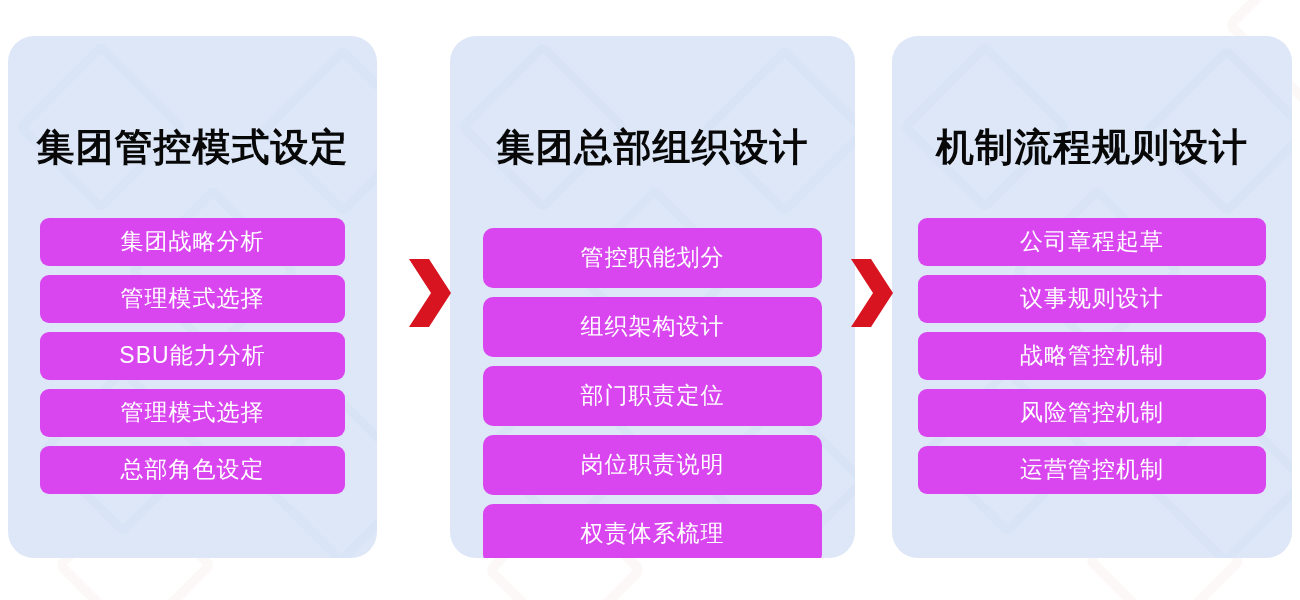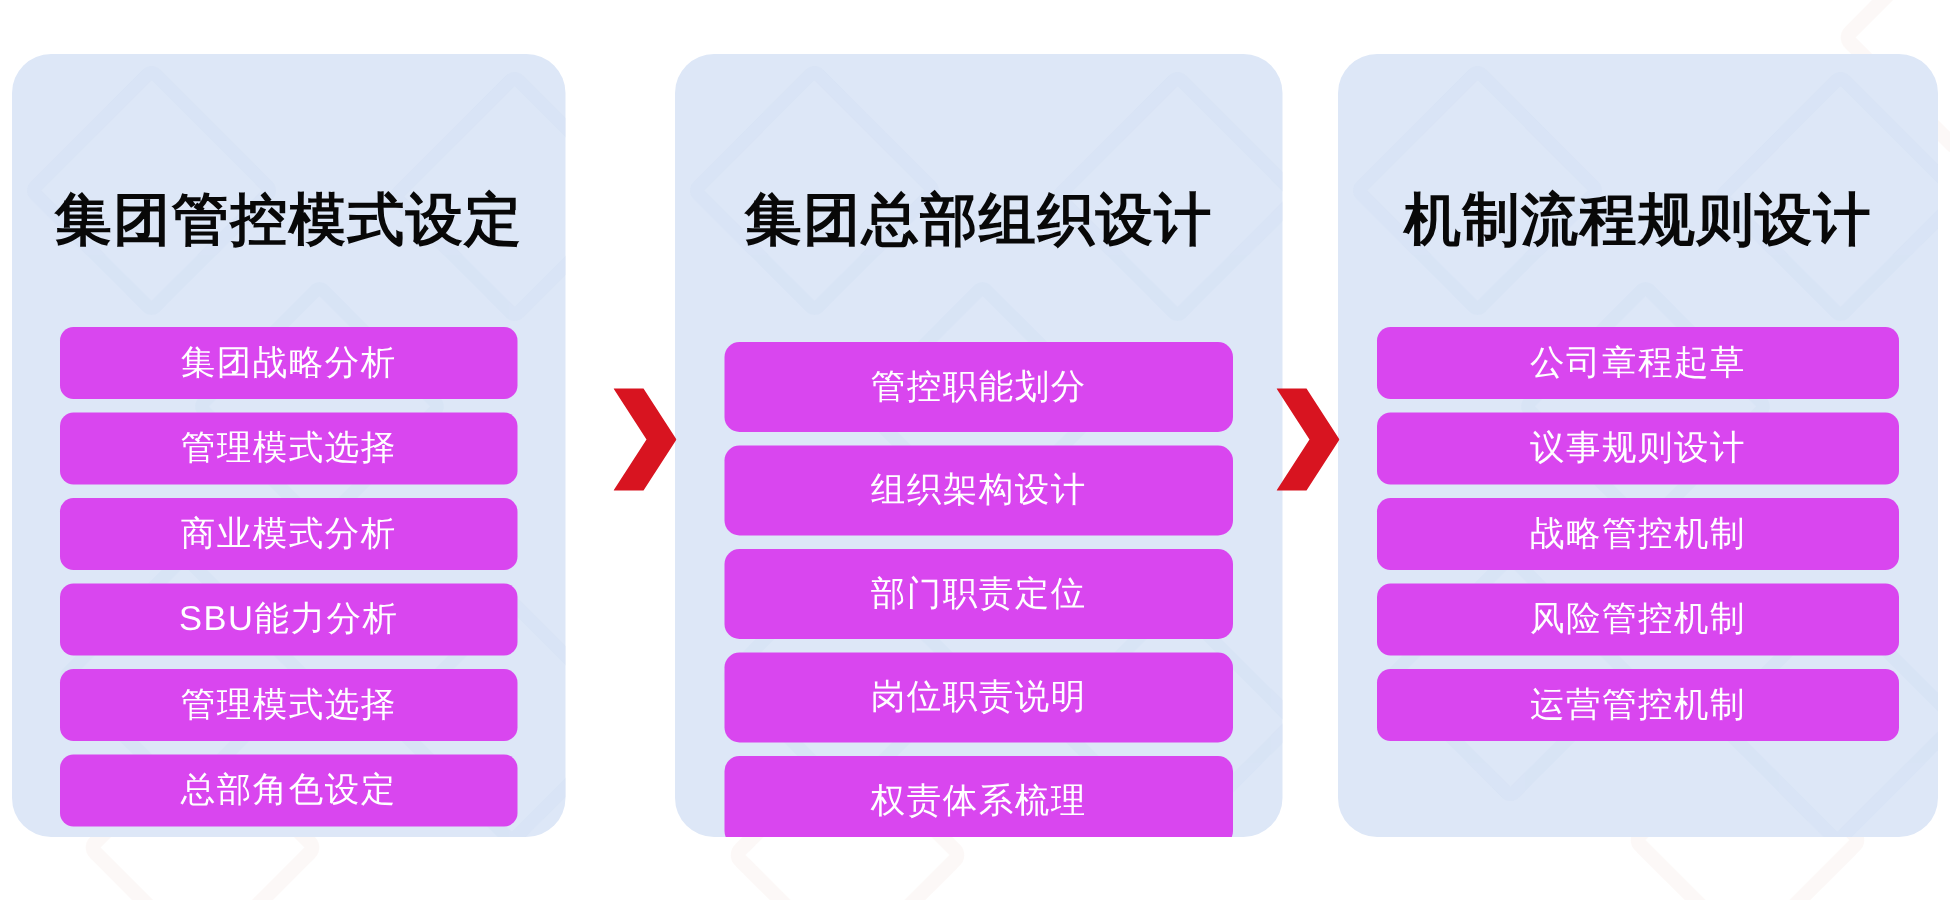--- a/index.html
+++ b/index.html
@@ -153,21 +153,20 @@
   <section class="panel p1">
     <div class="panel-wm a"></div>
     <div class="panel-wm b"></div>
     <div class="panel-wm c"></div>
     <div class="panel-wm d"></div>
     <div class="panel-wm e"></div>
     <h2 class="panel-title">集团管控模式设定</h2>
     <ul class="pill-list">
       <li class="pill">集团战略分析</li>
       <li class="pill">管理模式选择</li>
-      <li class="pill">商业模式分析</li>
       <li class="pill">SBU能力分析</li>
       <li class="pill">管理模式选择</li>
       <li class="pill">总部角色设定</li>
     </ul>
   </section>
 
   <div class="arrow a1">
     <svg viewBox="0 0 42 74" xmlns="http://www.w3.org/2000/svg" aria-hidden="true">
       <path d="M0 3 L20 3 L42 37 L20 71 L0 71 L22 37 Z" fill="#d81420"></path>
     </svg>

